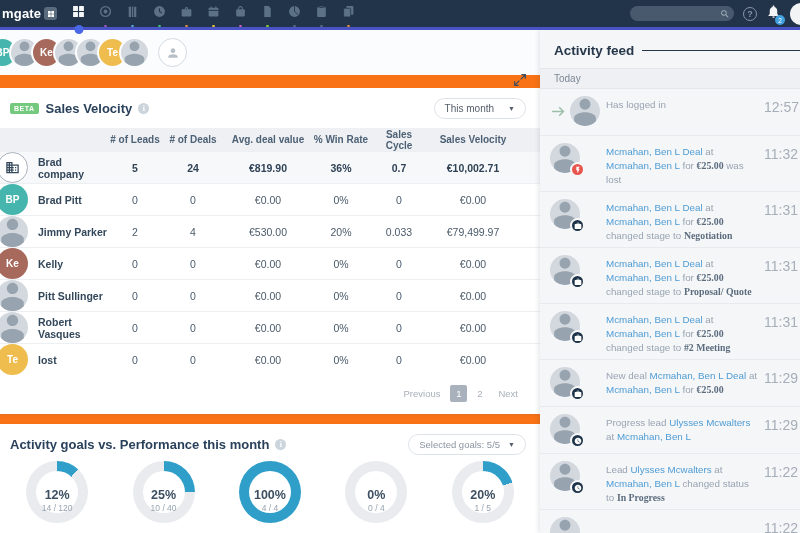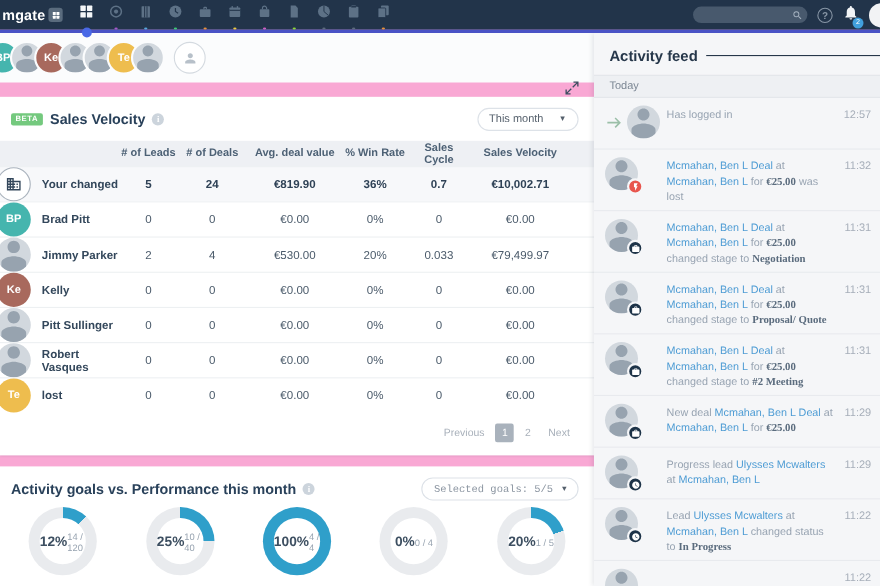--- a/index.html
+++ b/index.html
@@ -1,18 +1,18 @@
 <!DOCTYPE html>
 <html><head>
 <meta charset="utf-8">
 <style>
   * { margin:0; padding:0; box-sizing:border-box; }
   html,body { background:#dfe3e8; }
   body { font-family:"Liberation Sans","DejaVu Sans",sans-serif; }
-  .screen { position:relative; width:800px; height:533px; background:#f9a8d4; overflow:hidden; }
+  .screen { position:relative; width:800px; height:533px; background:#f97316; overflow:hidden; }
 
   
   .navbar { position:absolute; top:0; left:0; right:0; height:27px; background:#22344a; display:flex; align-items:center; }
   .accent-line { position:absolute; top:27px; left:0; right:0; height:3px; background:#4a53c6; z-index:2; }
   .logo { display:flex; align-items:center; color:#fff; font-weight:bold; font-size:13px; padding-left:2px; letter-spacing:.2px; }
   .logo-badge { width:13px; height:13px; margin-left:3px; border-radius:3px; background:#5a6b7d; display:inline-flex; align-items:center; justify-content:center; }
   .logo-badge svg { width:8px; height:8px; }
   .nav-icons { display:flex; align-items:flex-start; margin-left:8px; height:27px; }
   .nav-item { position:relative; width:27px; height:27px; display:flex; flex-direction:column; align-items:center; justify-content:flex-start; padding-top:4px; cursor:pointer; }
   .nav-item svg { width:13px; height:13px; }
@@ -39,21 +39,21 @@
   .add-member svg { width:14px; height:14px; }
 
   .panel { background:#fff; box-shadow:0 1px 2px rgba(40,60,80,.10); }
   .sales-panel { margin-top:13px; }
   .panel-head { display:flex; align-items:center; padding:10px 14px 9px 10px; }
   .beta-badge { background:#74c97e; color:#fff; font-size:7px; font-weight:bold; border-radius:2px; padding:2px 4px; letter-spacing:.5px; margin-right:7px; }
   .panel-title { font-size:13px; font-weight:bold; color:#29415a; }
   .info-icon { width:11px; height:11px; border-radius:50%; background:#ccd4dc; color:#fff; font-size:8px; font-weight:bold; display:inline-flex; align-items:center; justify-content:center; margin-left:6px; font-family:"Liberation Serif",serif; }
   .select-pill { margin-left:auto; border:1px solid #dde2e8; border-radius:12px; background:#fff; font-size:10px; color:#55606c; padding:4px 10px; display:flex; align-items:center; gap:14px; cursor:pointer; }
   .select-pill .caret { font-size:7px; color:#55606c; }
-  .goals-select { font-size:9.5px; color:#8b95a1; gap:8px;font-family:Liberation Mono, monospace; }
+  .goals-select { font-size:9.5px; color:#8b95a1; gap:8px; }
 
   .sv-grid { display:grid; grid-template-columns:110px 50px 66px 84px 62px 54px 94px; align-items:center; }
   .sv-head { background:#eef0f4; height:23px; font-size:10px; font-weight:bold; color:#4d6175; }
   .sv-head > div { text-align:center; }
   .sv-row { height:32px; border-top:1px solid #edf0f2; font-size:10.5px; color:#4a5a6a; }
   .sv-row > div { text-align:center; }
   .sv-row.hl { background:#f7f8fa; }
   .sv-row.hl .cell { font-weight:bold; color:#2f4256; }
   .name-cell { display:flex !important; align-items:center; text-align:left !important; }
   .row-avatar { width:31px; height:31px; border-radius:50%; margin-left:-3px; flex:0 0 auto; display:flex; align-items:center; justify-content:center; font-size:10px; font-weight:bold; color:#fff; overflow:hidden; }
@@ -63,21 +63,21 @@
 
   .pagination { display:flex; justify-content:flex-end; align-items:center; gap:4px; padding:10px 16px 12px; font-size:9.5px; color:#a8b0ba; }
   .pg-btn { padding:3px 6px; cursor:pointer; }
   .pg-page { min-width:17px; height:17px; display:flex; align-items:center; justify-content:center; border-radius:2px; cursor:pointer; }
   .pg-page.active { background:#a9b2bc; color:#fff; }
 
   .goals-panel { margin-top:10px; height:200px; }
   .goals-row { display:flex; padding:2px 4px 0; }
   .goal { width:20%; display:flex; flex-direction:column; align-items:center; }
   .donut { width:62px; height:62px; border-radius:50%; display:flex; align-items:center; justify-content:center; }
-  .donut-hole { width:42px; height:42px; border-radius:50%; background:#fff; display:flex; align-items:center; justify-content:center; }
+  .donut-hole { width:42px; height:42px; border-radius:50%; background:#fff; display:flex; flex-direction:column; align-items:center; justify-content:flex-end; }
   .pct { font-size:12.5px; font-weight:bold; color:#3d4f61; line-height:13px; }
   .frac { font-size:8.5px; color:#97a3b0; margin-top:1px; }
 
   .expand-btn { position:absolute; top:42px; left:512px; width:18px; height:18px; cursor:pointer; z-index:4; }
   .expand-btn svg { width:16px; height:16px; }
 
   
   .feed { position:absolute; top:30px; left:540px; right:0; bottom:0; background:#f5f6f8; box-shadow:-2px 0 4px rgba(30,50,70,.10); overflow:hidden; }
   .feed-head { display:flex; align-items:center; padding:13px 0 10px 14px; }
   .feed-title { font-size:13.5px; font-weight:bold; color:#26374a; white-space:nowrap; }
@@ -87,21 +87,21 @@
   .feed-icons { width:56px; flex:0 0 auto; display:flex; align-items:flex-start; }
   .login-arrow { width:17px; height:17px; margin:7px 3px 0 0; }
   .f-avatar { position:relative; width:30px; height:30px; border-radius:50%; overflow:visible; flex:0 0 auto; }
   .f-avatar .av-circle { width:30px; height:30px; border-radius:50%; overflow:hidden; background:#d2d8de; }
   .f-avatar svg.person { width:100%; height:100%; }
   .f-badge { position:absolute; right:-5px; bottom:-4px; width:15px; height:15px; border-radius:50%; border:2px solid #f5f6f8; display:flex; align-items:center; justify-content:center; }
   .f-badge svg { width:8px; height:8px; }
   .feed-text { flex:1; font-size:9.8px; line-height:14px; color:#98a4b2; padding-top:2px; padding-right:6px; }
   .feed-text .lnk { color:#4e9cd4; cursor:pointer; }
   .feed-text .b { font-weight:bold; color:#5b6c7e;font-family:Liberation Serif, serif; }
-  .feed-time { width:30px; flex:0 0 auto; font-size:10px; color:#a6aeb9; text-align:right; padding-top:3px; padding-right:2px; }
+  .feed-time { width:30px; flex:0 0 auto; font-size:14px; color:#a6aeb9; text-align:right; padding-top:3px; padding-right:2px; }
 </style>
 </head>
 <body>
 
 <div class="screen">
 
   <header class="navbar">
     <div class="logo">
       <span>mgate</span>
       <span class="logo-badge">
@@ -273,21 +273,21 @@
           <div>Sales Velocity</div>
         </div>
       <div id="sv-rows">
           <div class="sv-grid sv-row hl">
     <div class="name-cell">
               <span class="row-avatar company">
                 <svg viewBox="0 0 24 24">
                   <path fill="#33475b" d="M12 7V3H2v18h20V7H12zM6 19H4v-2h2v2zm0-4H4v-2h2v2zm0-4H4V9h2v2zm0-4H4V5h2v2zm4 12H8v-2h2v2zm0-4H8v-2h2v2zm0-4H8V9h2v2zm0-4H8V5h2v2zm10 12h-8v-2h2v-2h-2v-2h2v-2h-2V9h8v10zm-2-8h-2v2h2v-2zm0 4h-2v2h2v-2z"></path>
                 </svg>
               </span>
-              <span class="row-name">Your changed</span>
+              <span class="row-name">Brad company</span>
             </div>
     <div class="cell">5</div>
             <div class="cell">24</div>
             <div class="cell">€819.90</div>
             <div class="cell">36%</div>
             <div class="cell">0.7</div>
             <div class="cell">€10,002.71</div>
   </div>
           <div class="sv-grid sv-row">
     <div class="name-cell">

